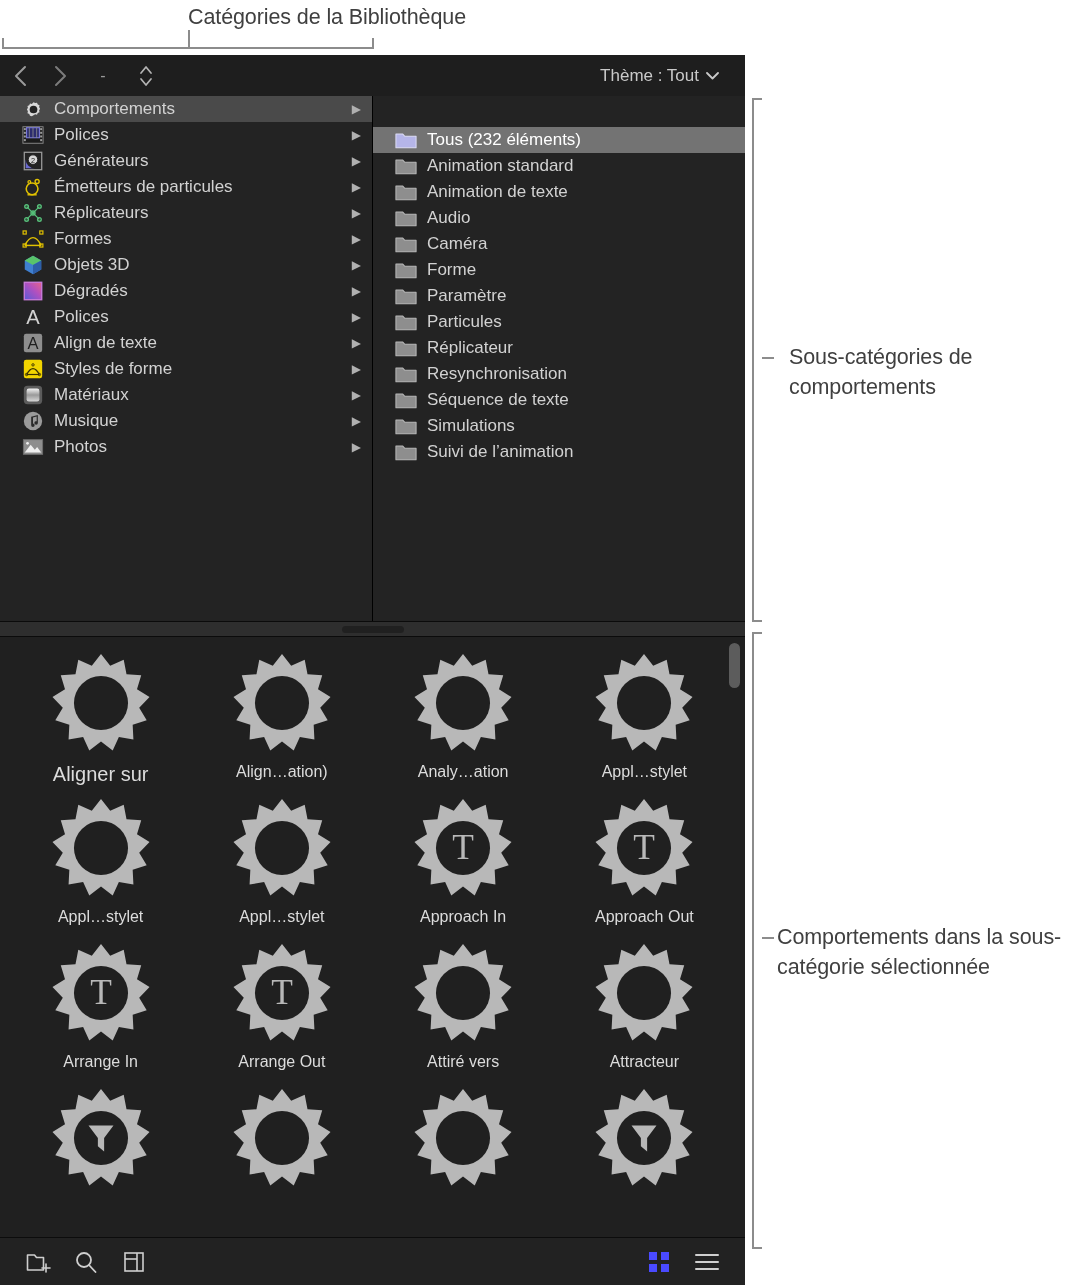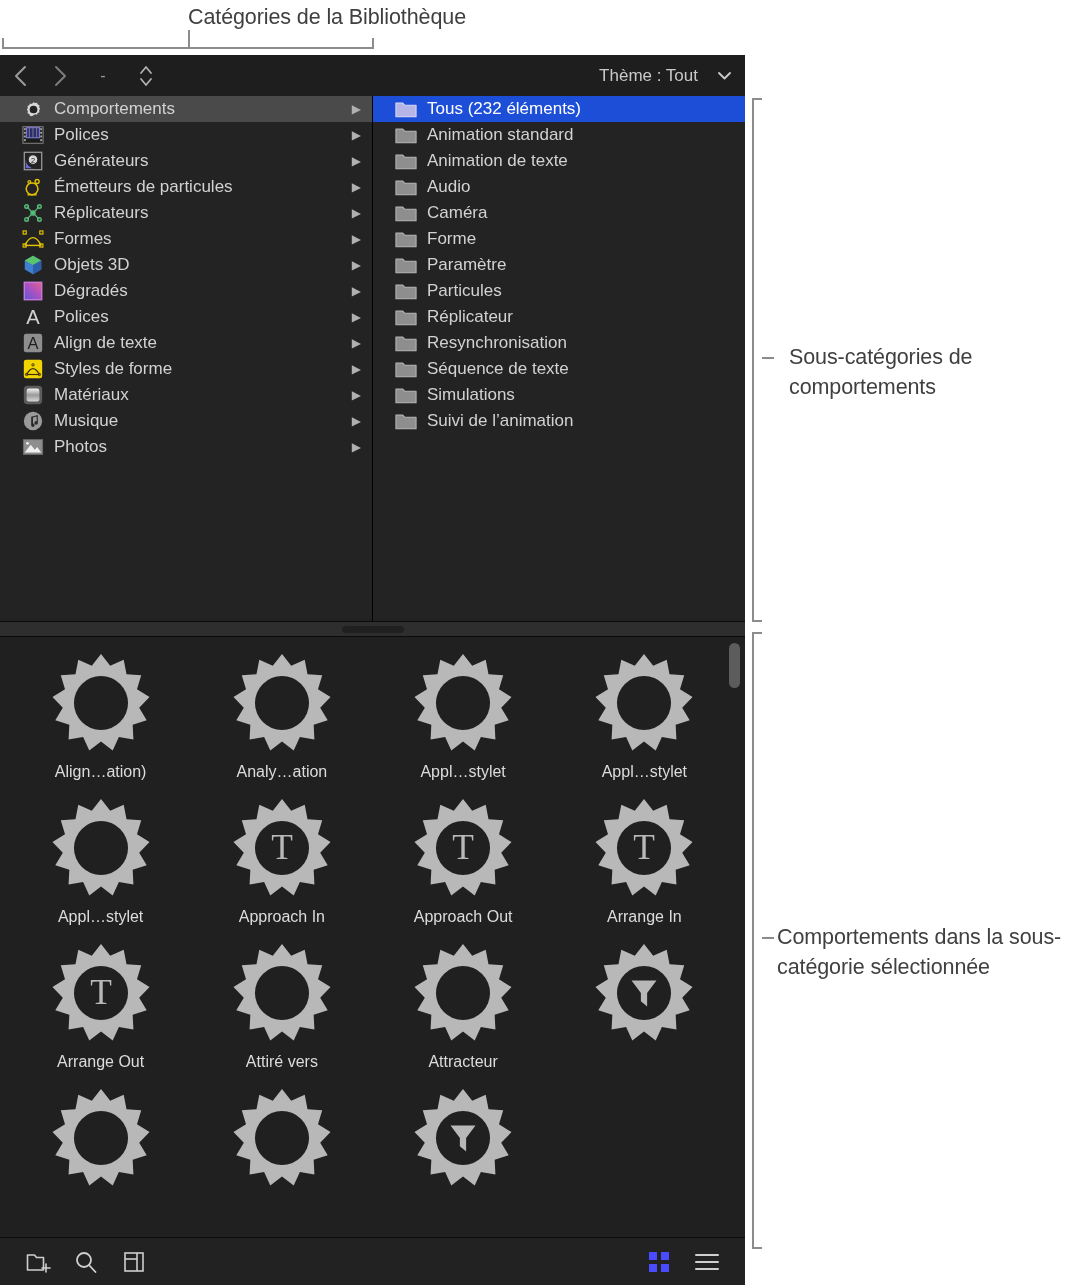--- a/index.html
+++ b/index.html
@@ -57,35 +57,35 @@
     display:flex;align-items:center;
   }
   .tb-btn{
     display:flex;align-items:center;justify-content:center;
     width:40px;height:41px;color:#9a9a9a;
   }
   #path-dash{color:#9a9a9a;font-size:16px;width:46px;text-align:center;}
   #stepper{display:flex;flex-direction:column;align-items:center;justify-content:center;
            width:40px;height:41px;color:#b4b4b4;line-height:0;}
   #theme-menu{
-    margin-left:auto;display:flex;align-items:center;gap:20px;
-    padding-right:14px;color:#c9c9c9;font-size:17px;
+    margin-left:auto;display:flex;align-items:center;gap:7px;
+    padding-right:26px;color:#c9c9c9;font-size:17px;
   }
 
   
   #browser{position:relative;height:525px;display:flex;background:#1c1c1c;}
   #cat-col{width:372px;border-right:1px solid #000;overflow:hidden;background:#232323;}
   #sub-col{flex:1;overflow:hidden;background:#232323;}
 
   .row{
     display:flex;align-items:center;height:26px;
     padding-left:21px;box-sizing:border-box;color:#d2d2d2;font-size:17px;
   }
   .row.sel-grey{background:#4a4a4a;}
-  .row.sel-blue{background:#1d4ed8;color:#fff;}
+  .row.sel-blue{background:#737373;color:#fff;margin-top:31px;}
   .row .label{flex:1;padding-left:9px;white-space:nowrap;overflow:hidden;}
   .row .disc{color:#b0b0b0;font-size:12px;padding-right:11px;}
   .ico{width:24px;height:24px;flex:0 0 24px;display:flex;align-items:center;justify-content:center;}
 
   
   #splitter{
     position:relative;height:14px;background:#2e2e2e;
     border-top:1px solid #0b0b0b;border-bottom:1px solid #0b0b0b;
     display:flex;align-items:center;justify-content:center;
   }
@@ -471,20 +471,27 @@
     <div id="grip"></div>
   </div>
 
   <div id="grid-area">
     <div id="grid">
         <div class="cell">
           <span><svg viewBox="0 0 100 100" width="104" height="104">
       <polygon points="50.00,3.00 58.85,14.08 71.84,8.38 74.54,22.31 88.68,23.30 84.60,36.88 96.66,44.33 86.73,54.46 93.95,66.67 80.45,71.02 81.17,85.18 67.19,82.76 61.25,95.63 50.00,87.00 38.75,95.63 32.81,82.76 18.83,85.18 19.55,71.02 6.05,66.67 13.27,54.46 3.34,44.33 15.40,36.88 11.32,23.30 25.46,22.31 28.16,8.38 41.15,14.08" fill="#b8b8b8"></polygon>
       <circle cx="50" cy="50" r="26" fill="#202020"></circle>
       </svg></span>
+          <span class="glabel" style="font-size: 20px;">Aligner sur</span>
+        </div>
+        <div class="cell">
+          <span><svg viewBox="0 0 100 100" width="104" height="104">
+      <polygon points="50.00,3.00 58.85,14.08 71.84,8.38 74.54,22.31 88.68,23.30 84.60,36.88 96.66,44.33 86.73,54.46 93.95,66.67 80.45,71.02 81.17,85.18 67.19,82.76 61.25,95.63 50.00,87.00 38.75,95.63 32.81,82.76 18.83,85.18 19.55,71.02 6.05,66.67 13.27,54.46 3.34,44.33 15.40,36.88 11.32,23.30 25.46,22.31 28.16,8.38 41.15,14.08" fill="#b8b8b8"></polygon>
+      <circle cx="50" cy="50" r="26" fill="#202020"></circle>
+      </svg></span>
           <span class="glabel">Align…ation)</span>
         </div>
         <div class="cell">
           <span><svg viewBox="0 0 100 100" width="104" height="104">
       <polygon points="50.00,3.00 58.85,14.08 71.84,8.38 74.54,22.31 88.68,23.30 84.60,36.88 96.66,44.33 86.73,54.46 93.95,66.67 80.45,71.02 81.17,85.18 67.19,82.76 61.25,95.63 50.00,87.00 38.75,95.63 32.81,82.76 18.83,85.18 19.55,71.02 6.05,66.67 13.27,54.46 3.34,44.33 15.40,36.88 11.32,23.30 25.46,22.31 28.16,8.38 41.15,14.08" fill="#b8b8b8"></polygon>
       <circle cx="50" cy="50" r="26" fill="#202020"></circle>
       </svg></span>
           <span class="glabel">Analy…ation</span>
         </div>
         <div class="cell">

